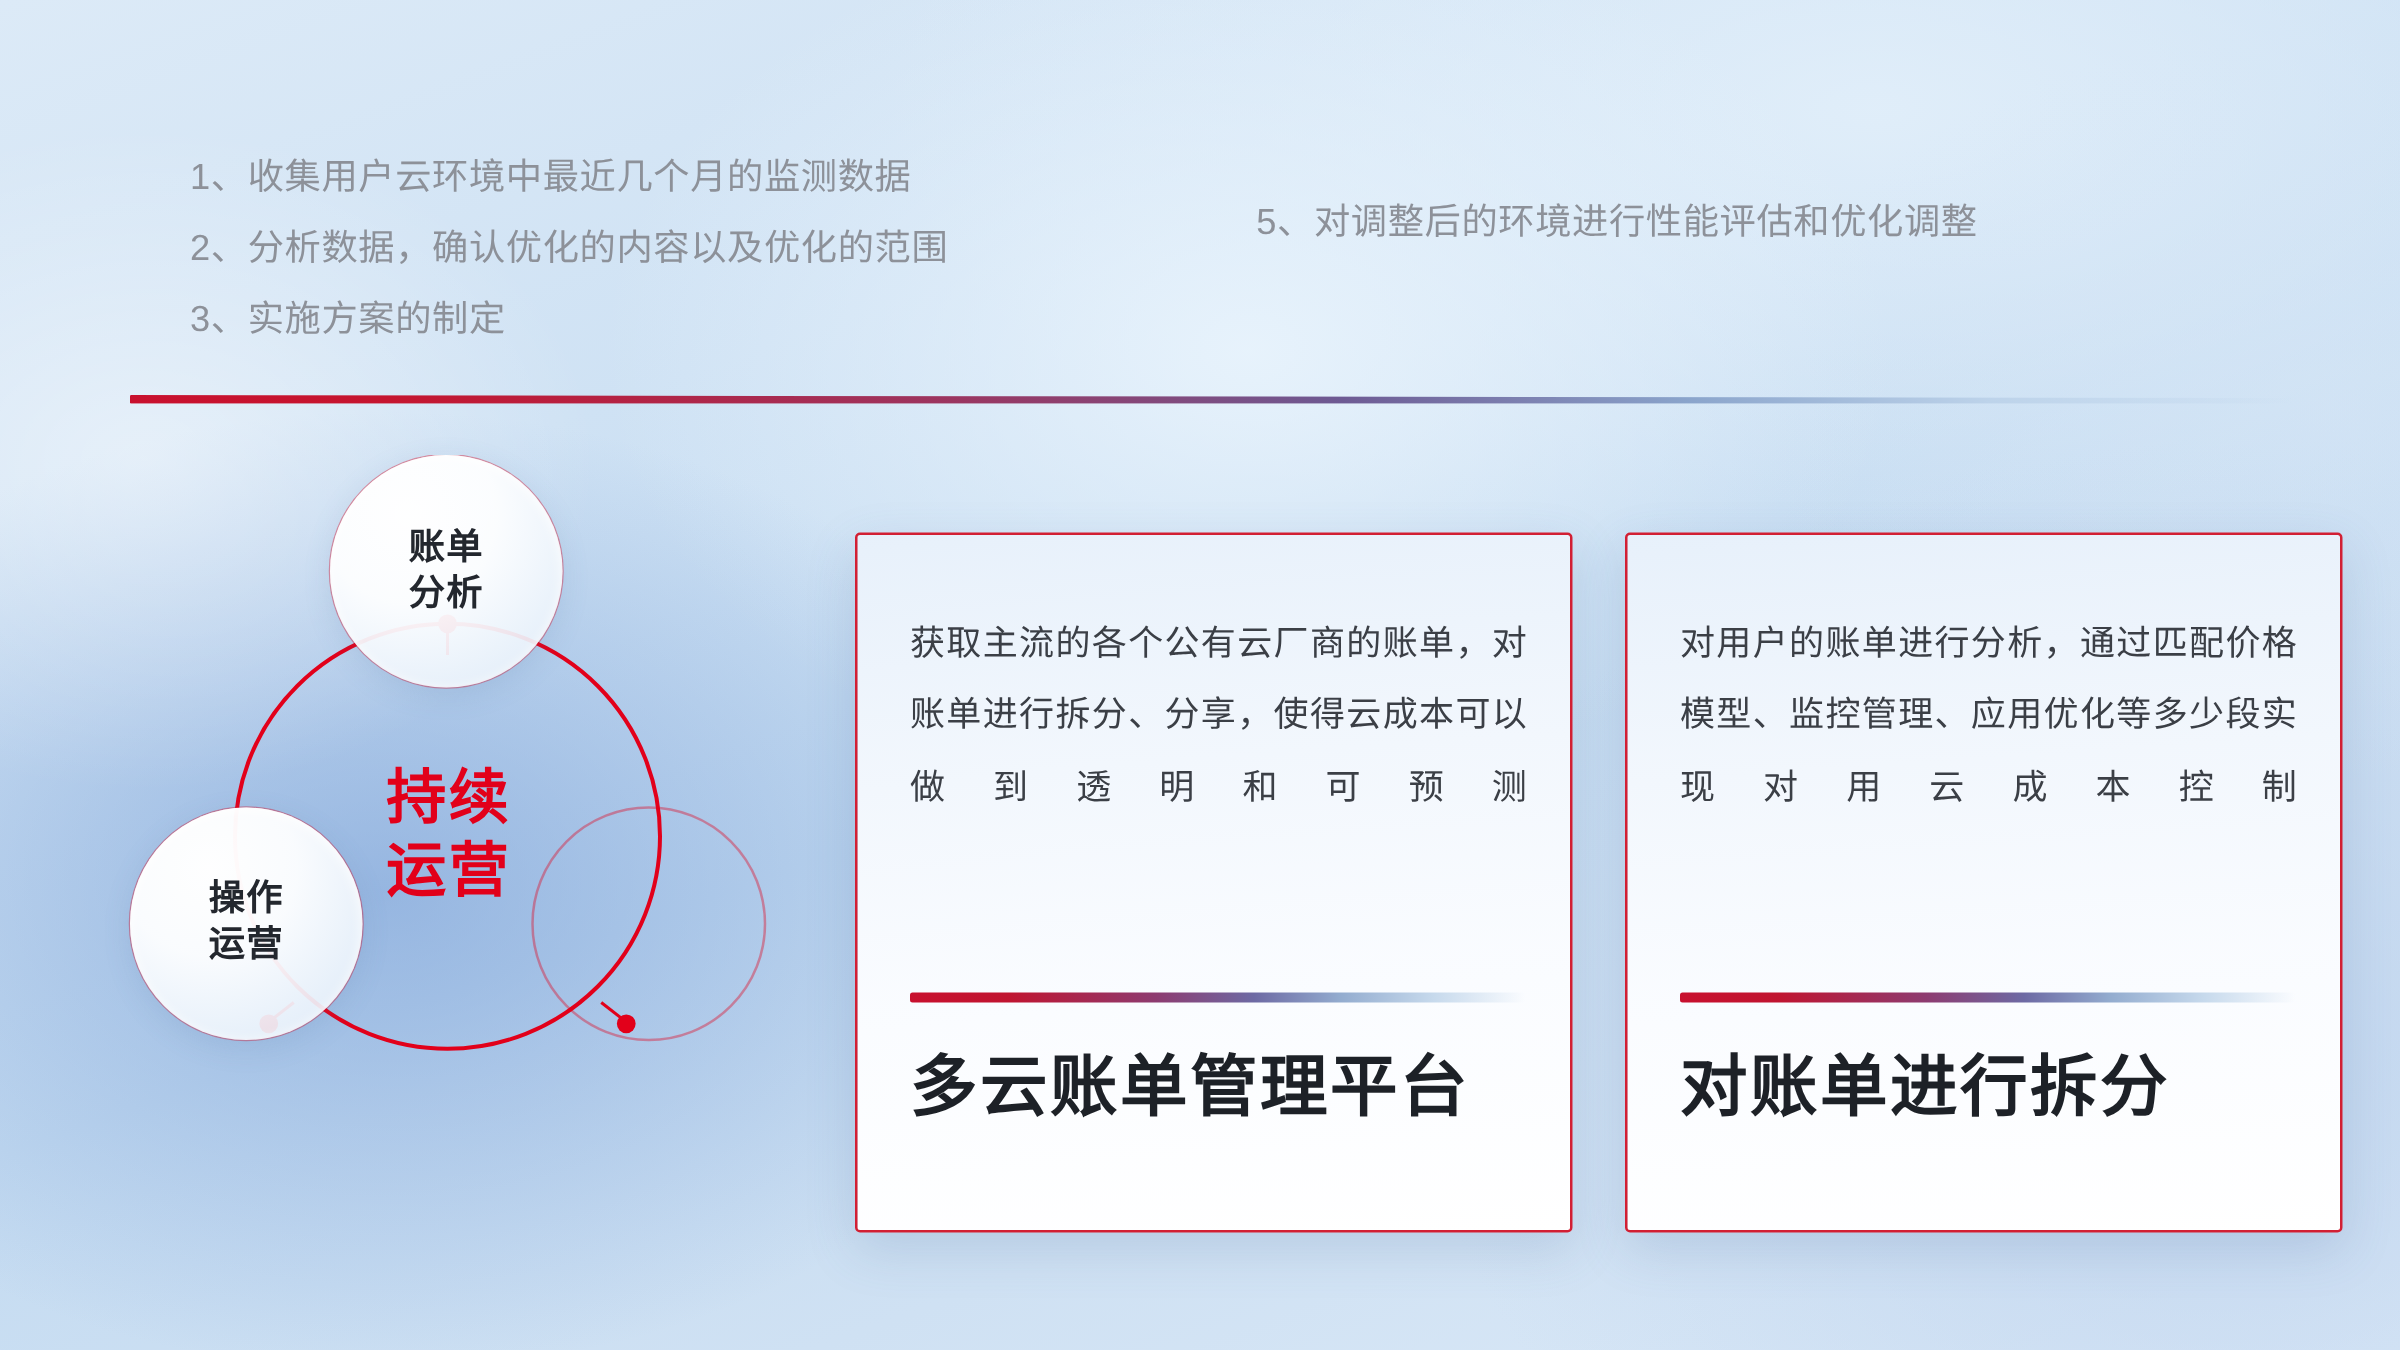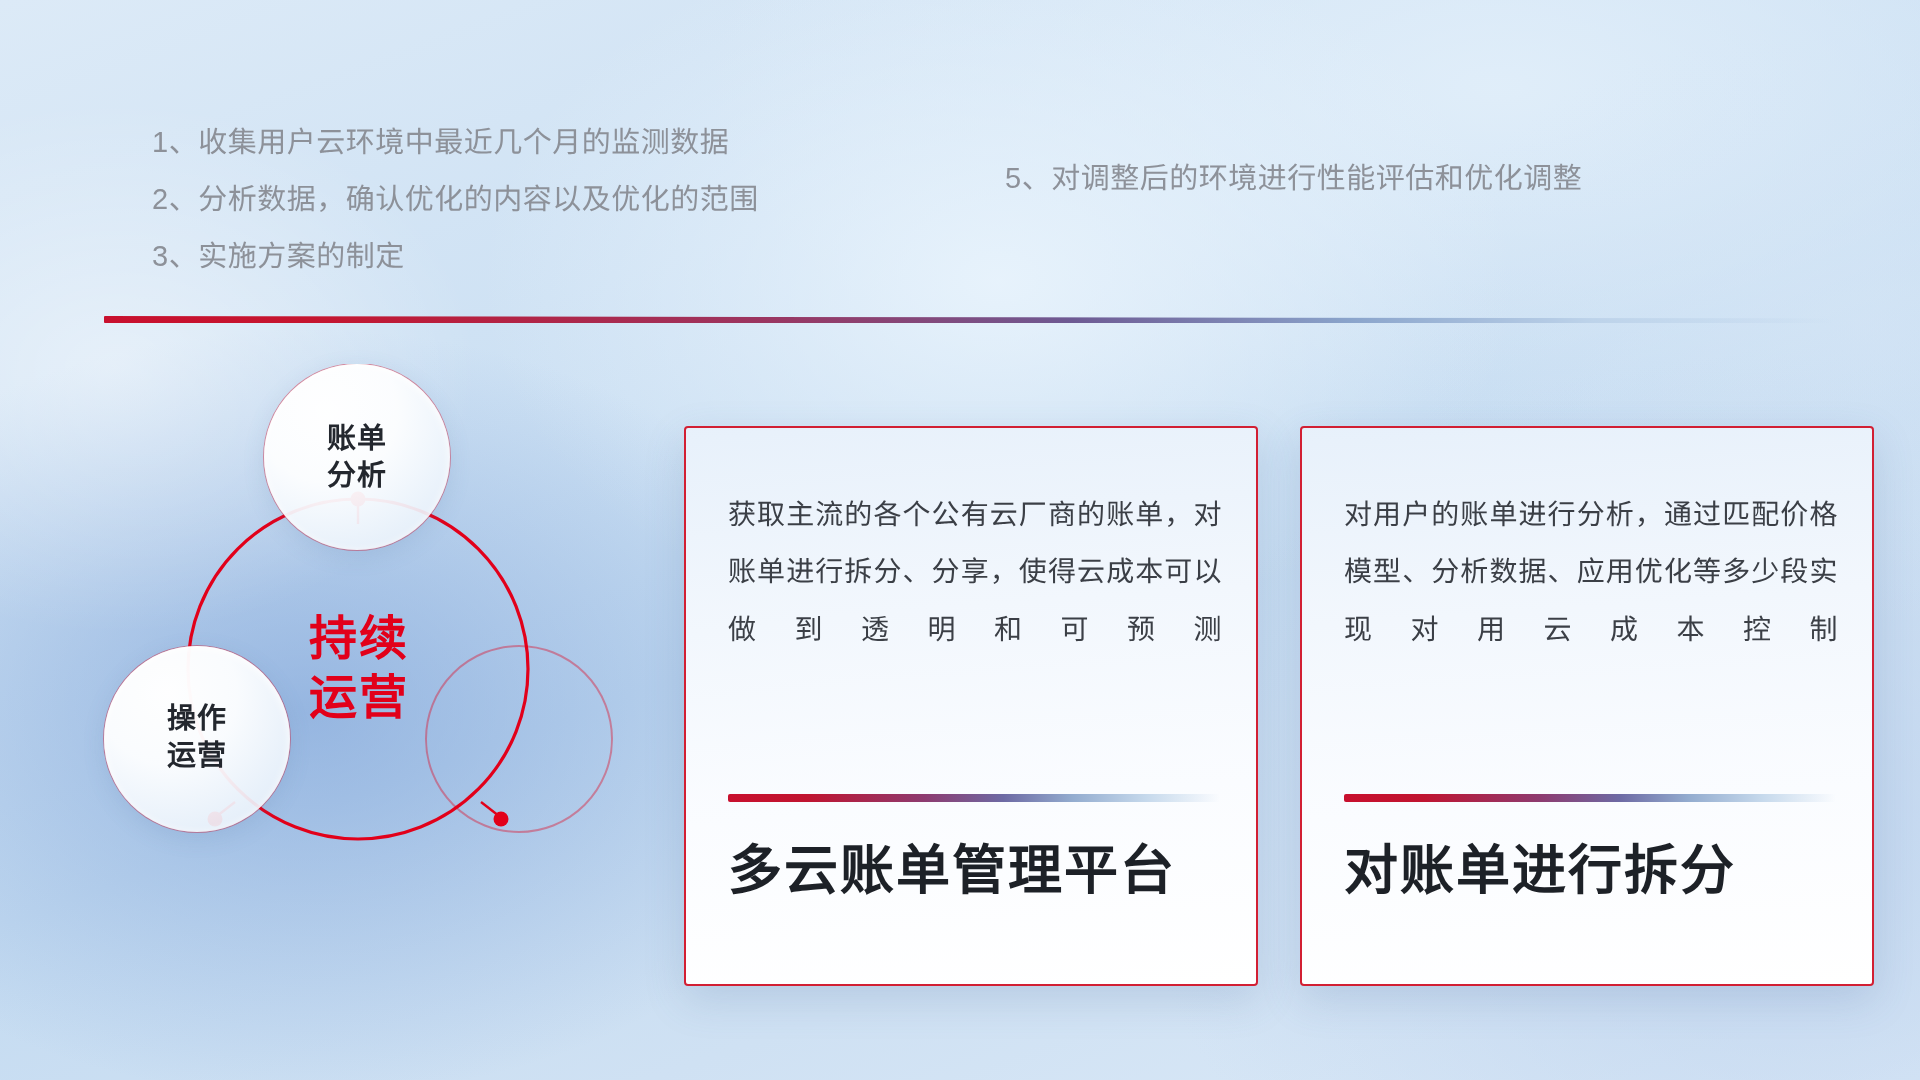--- a/index.html
+++ b/index.html
@@ -243,18 +243,18 @@
     </div>
   </div>
 
   <div class="card" id="card-1">
     <div class="card-body">获取主流的各个公有云厂商的账单，对账单进行拆分、分享，使得云成本可以做到透明和可预测</div>
     <div class="card-rule"></div>
     <div class="card-title">多云账单管理平台</div>
   </div>
 
   <div class="card" id="card-2">
-    <div class="card-body">对用户的账单进行分析，通过匹配价格模型、分析数据、应用优化等多少段实现对用云成本控制</div>
+    <div class="card-body">对用户的账单进行分析，通过匹配价格模型、监控管理、应用优化等多少段实现对用云成本控制</div>
     <div class="card-rule"></div>
     <div class="card-title">对账单进行拆分</div>
   </div>
 
 </div>
 
 </body></html>

